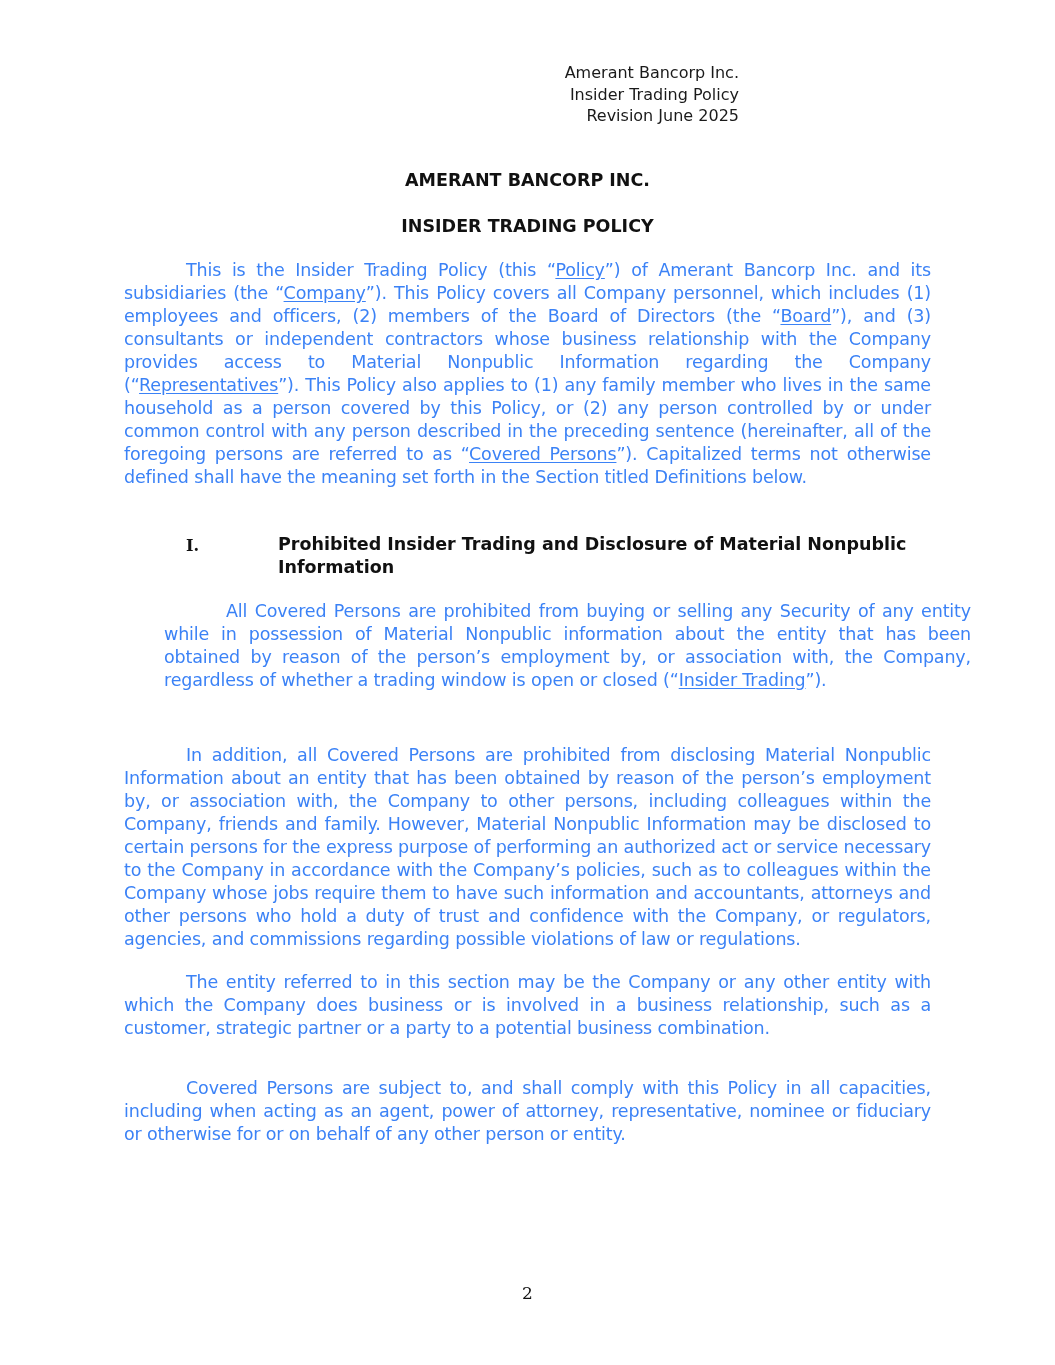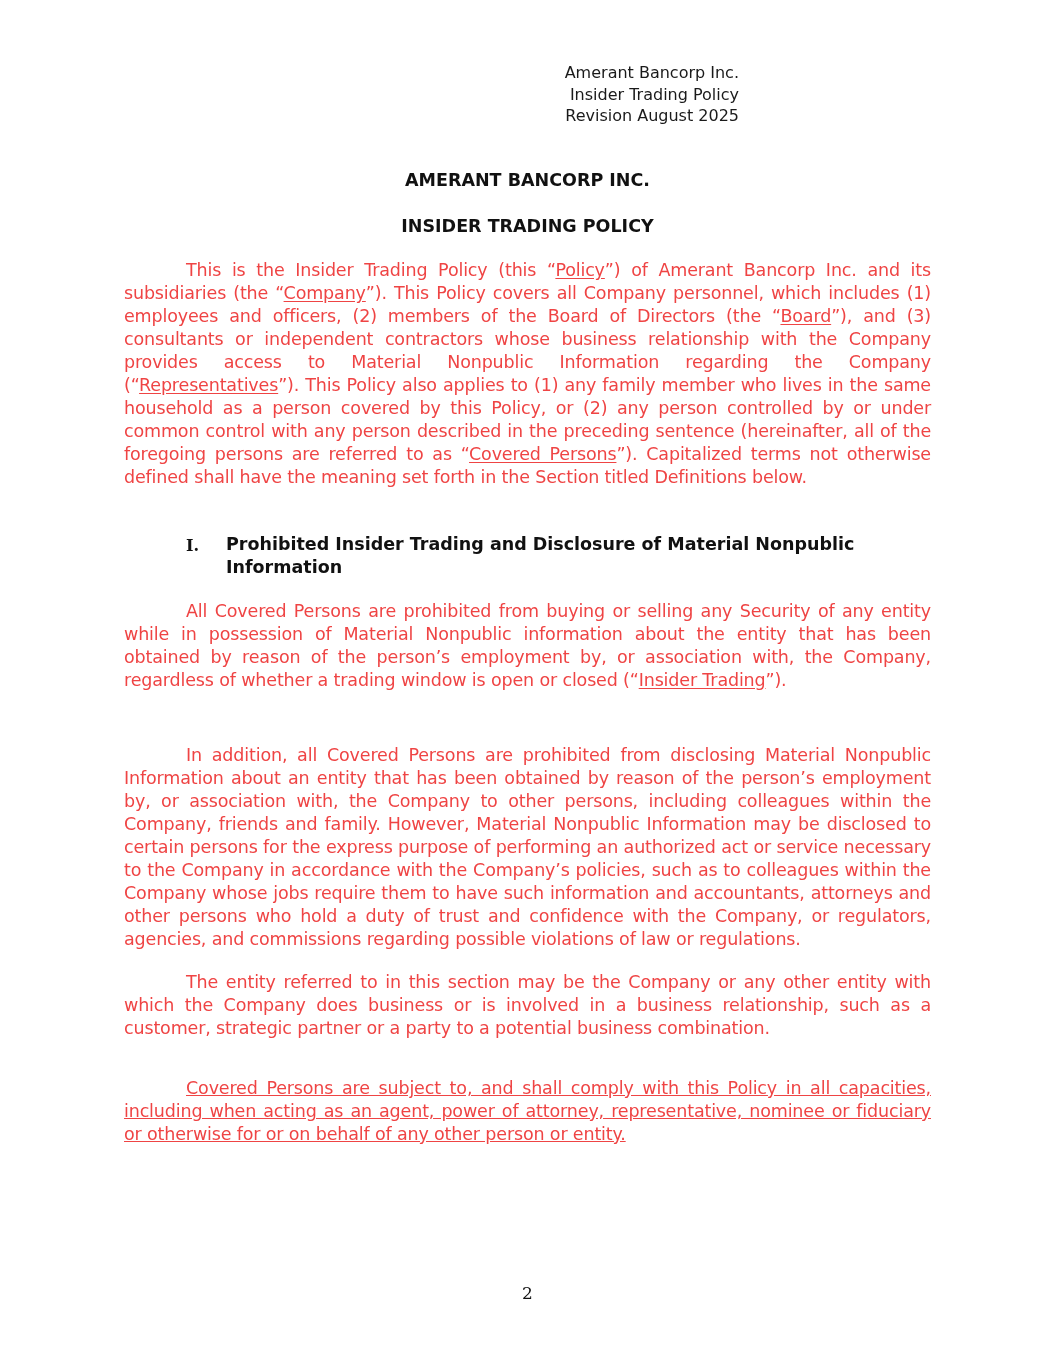--- a/index.html
+++ b/index.html
@@ -11,51 +11,51 @@
     }
     .title {
       position: absolute; left: 0; width: 1055px; text-align: center;
       font-family: "DejaVu Sans", sans-serif; font-weight: bold; font-size: 17.5px; color: #111;
     }
     .t1 { top: 170px; }
     .t2 { top: 216px; }
     .body {
       position: absolute; left: 124px; width: 807px;
       font-family: "DejaVu Sans", sans-serif; font-size: 17.5px; line-height: 23px;
-      text-align: justify; color: #ef4444; letter-spacing: -0.15px;
+      text-align: justify; color: #3b82f6; letter-spacing: -0.15px;
     }
     .body p { margin: 0; text-indent: 62px; }
     .u { text-decoration: underline; text-underline-offset: 2px; }
     .p1 { top: 259px; }
     .section-heading {
       position: absolute; left: 186px; top: 533px; width: 745px;
       font-family: "DejaVu Sans", sans-serif; font-weight: bold; font-size: 17.5px; line-height: 23px; color: #111;
     }
     .section-num {
       position: absolute; left: 0; top: 1px; font-family: "DejaVu Serif", serif; font-weight: bold; font-size: 16px;
     }
-    .section-text { margin-left: 40px; display: block; }
-    .p2 { top: 600px; }
+    .section-text { margin-left: 92px; display: block; }
+    .p2 { top: 600px; margin-left: 40px; }
     .p3 { top: 744px; }
     .p4 { top: 971px; }
-    .p5 { top: 1077px; text-decoration: underline; }
+    .p5 { top: 1077px; }
     .page-number {
       position: absolute; left: 0; width: 1055px; top: 1283px; text-align: center;
       font-family: "DejaVu Serif", serif; font-size: 17px; color: #111;
     }
   </style>
 </head>
 <body>
 
 <div class="page">
 
   <div class="running-header">
     <div>Amerant Bancorp Inc.</div>
     <div>Insider Trading Policy</div>
-    <div>Revision August 2025</div>
+    <div>Revision June 2025</div>
   </div>
 
   <div class="title t1">AMERANT BANCORP INC.</div>
   <div class="title t2">INSIDER TRADING POLICY</div>
 
   <div class="body p1">
     <p><span>This is the Insider Trading Policy (this “</span><span class="u">Policy</span><span>”) of Amerant Bancorp Inc. and its subsidiaries (the “</span><span class="u">Company</span><span>”). This Policy covers all Company personnel, which includes (1) employees and officers, (2) members of the Board of Directors (the “</span><span class="u">Board</span><span>”), and (3) consultants or independent contractors whose business relationship with the Company provides access to Material Nonpublic Information regarding the Company (“</span><span class="u">Representatives</span><span>”).  This Policy also applies to (1) any family member who lives in the same household as a person covered by this Policy, or (2) any person controlled by or under common control with any person described in the preceding sentence (hereinafter, all of the foregoing persons are referred to as “</span><span class="u">Covered Persons</span><span>”).  Capitalized terms not otherwise defined shall have the meaning set forth in the Section titled Definitions below.</span></p>
   </div>
 
   <div class="section-heading">

